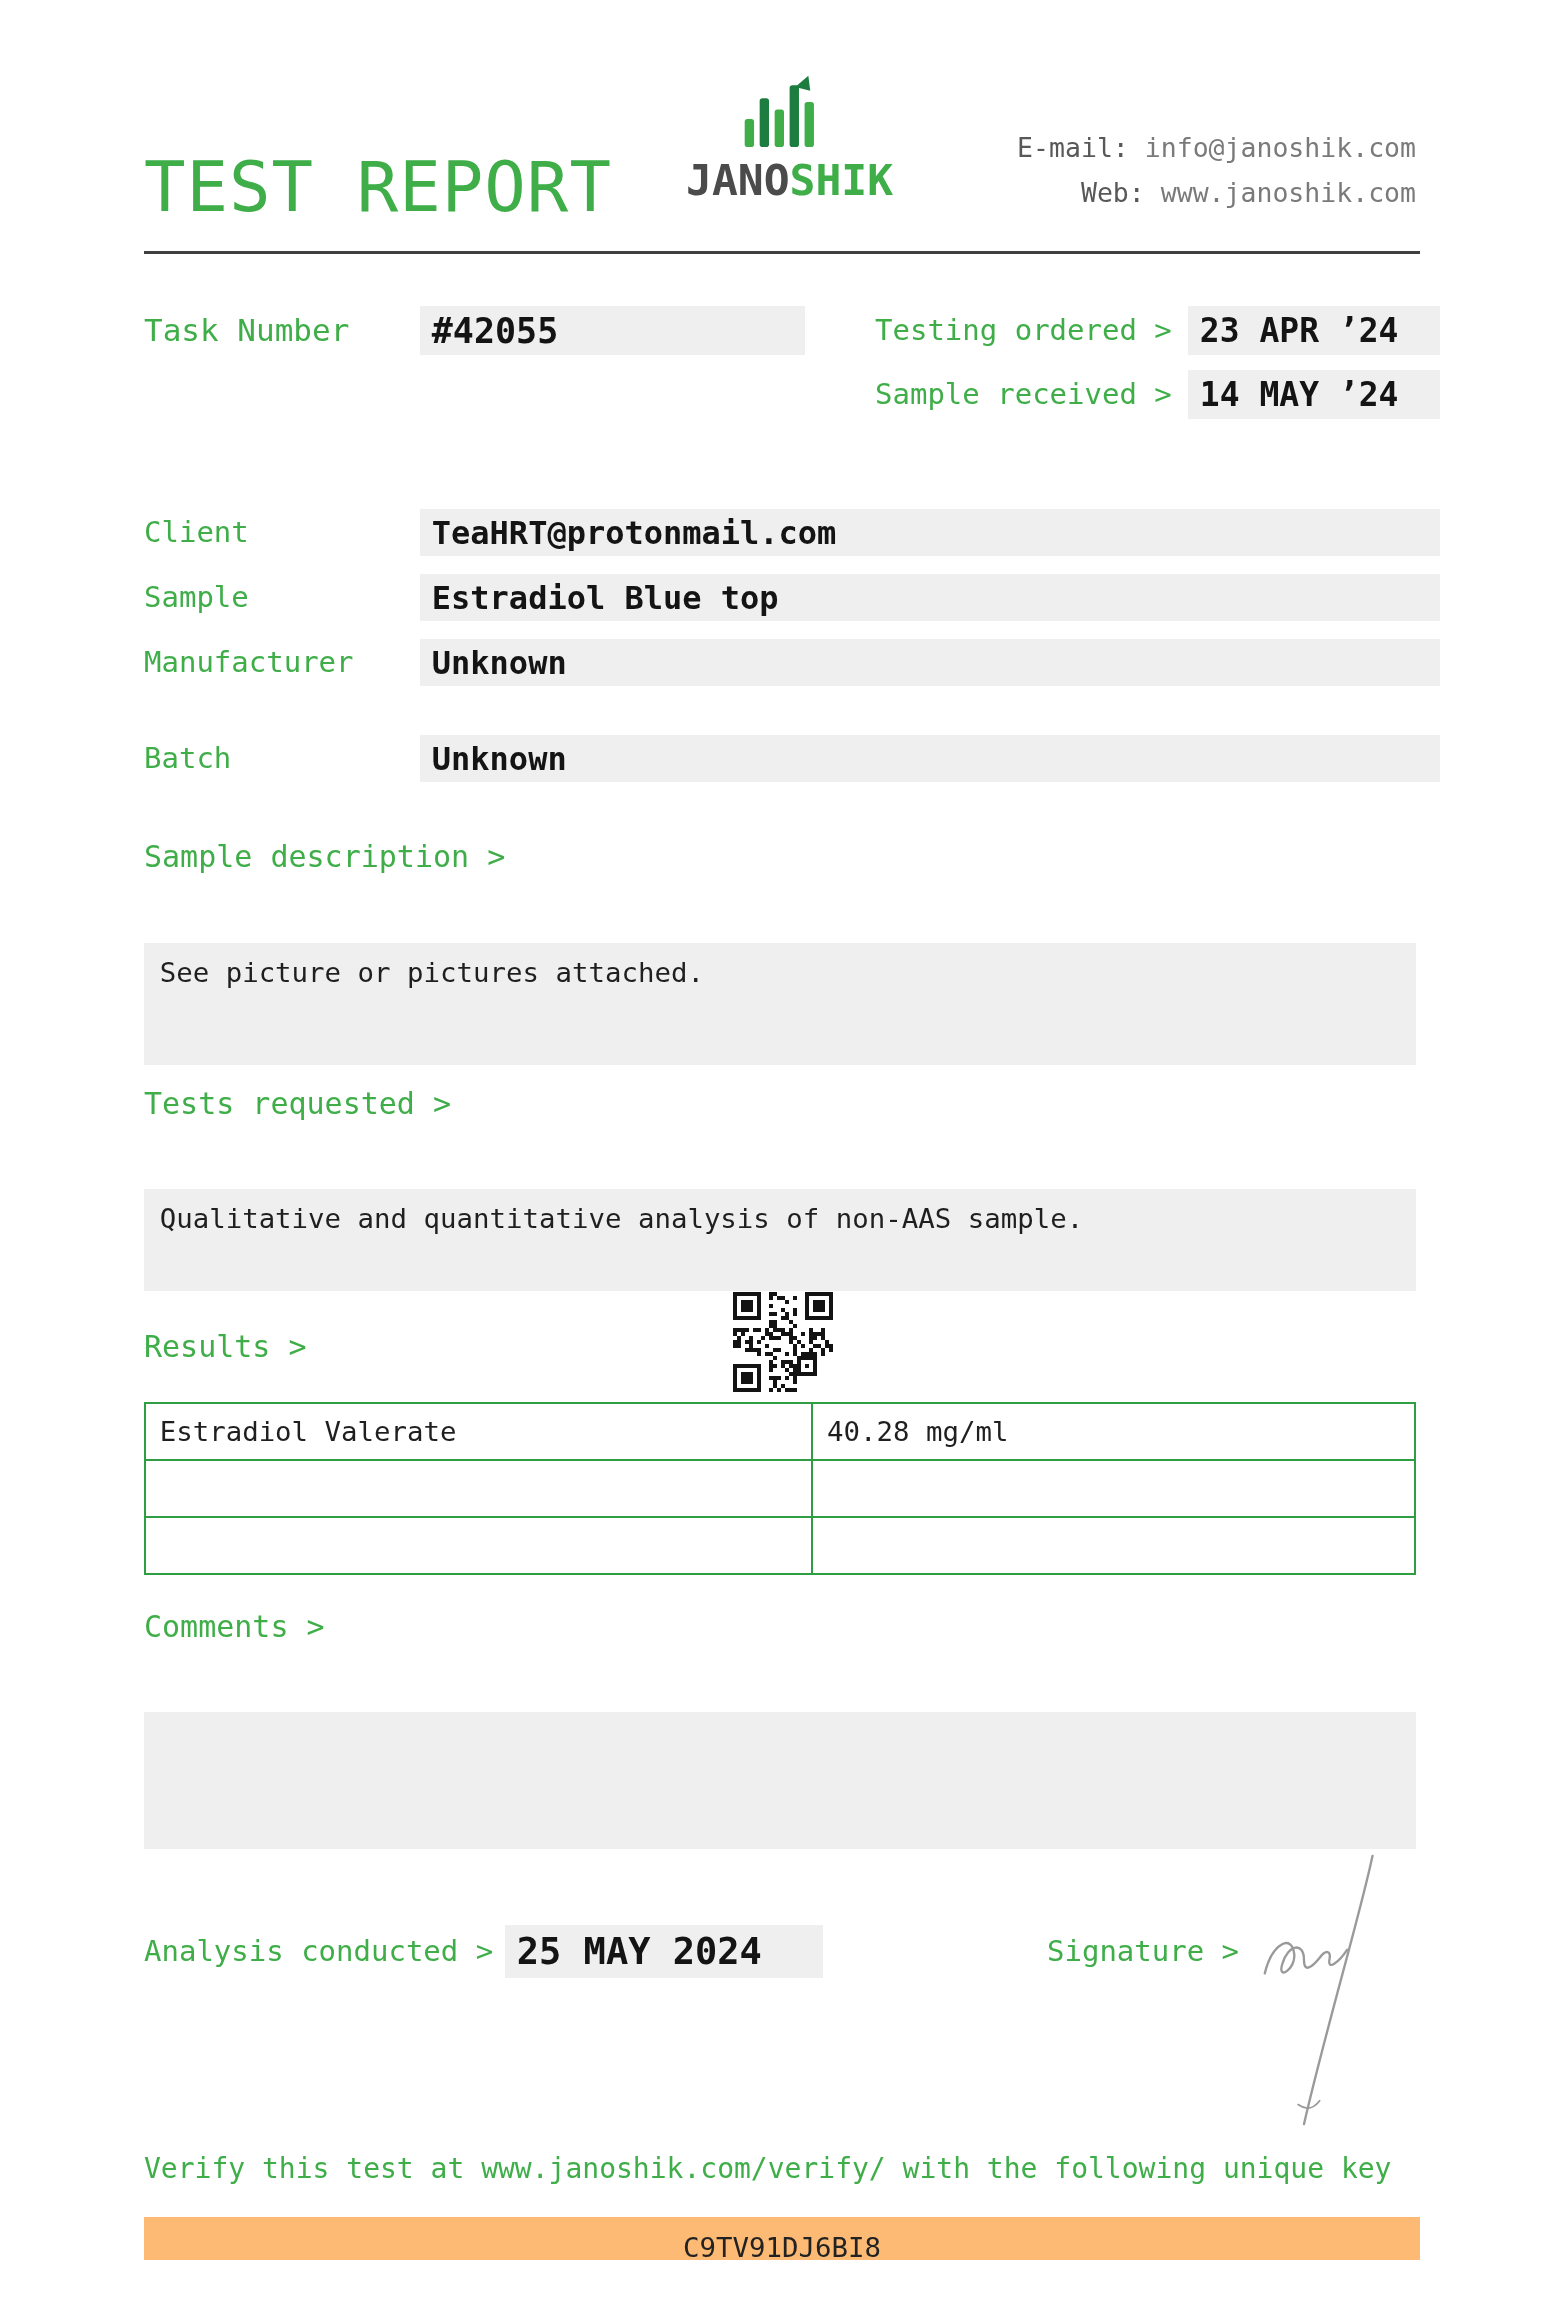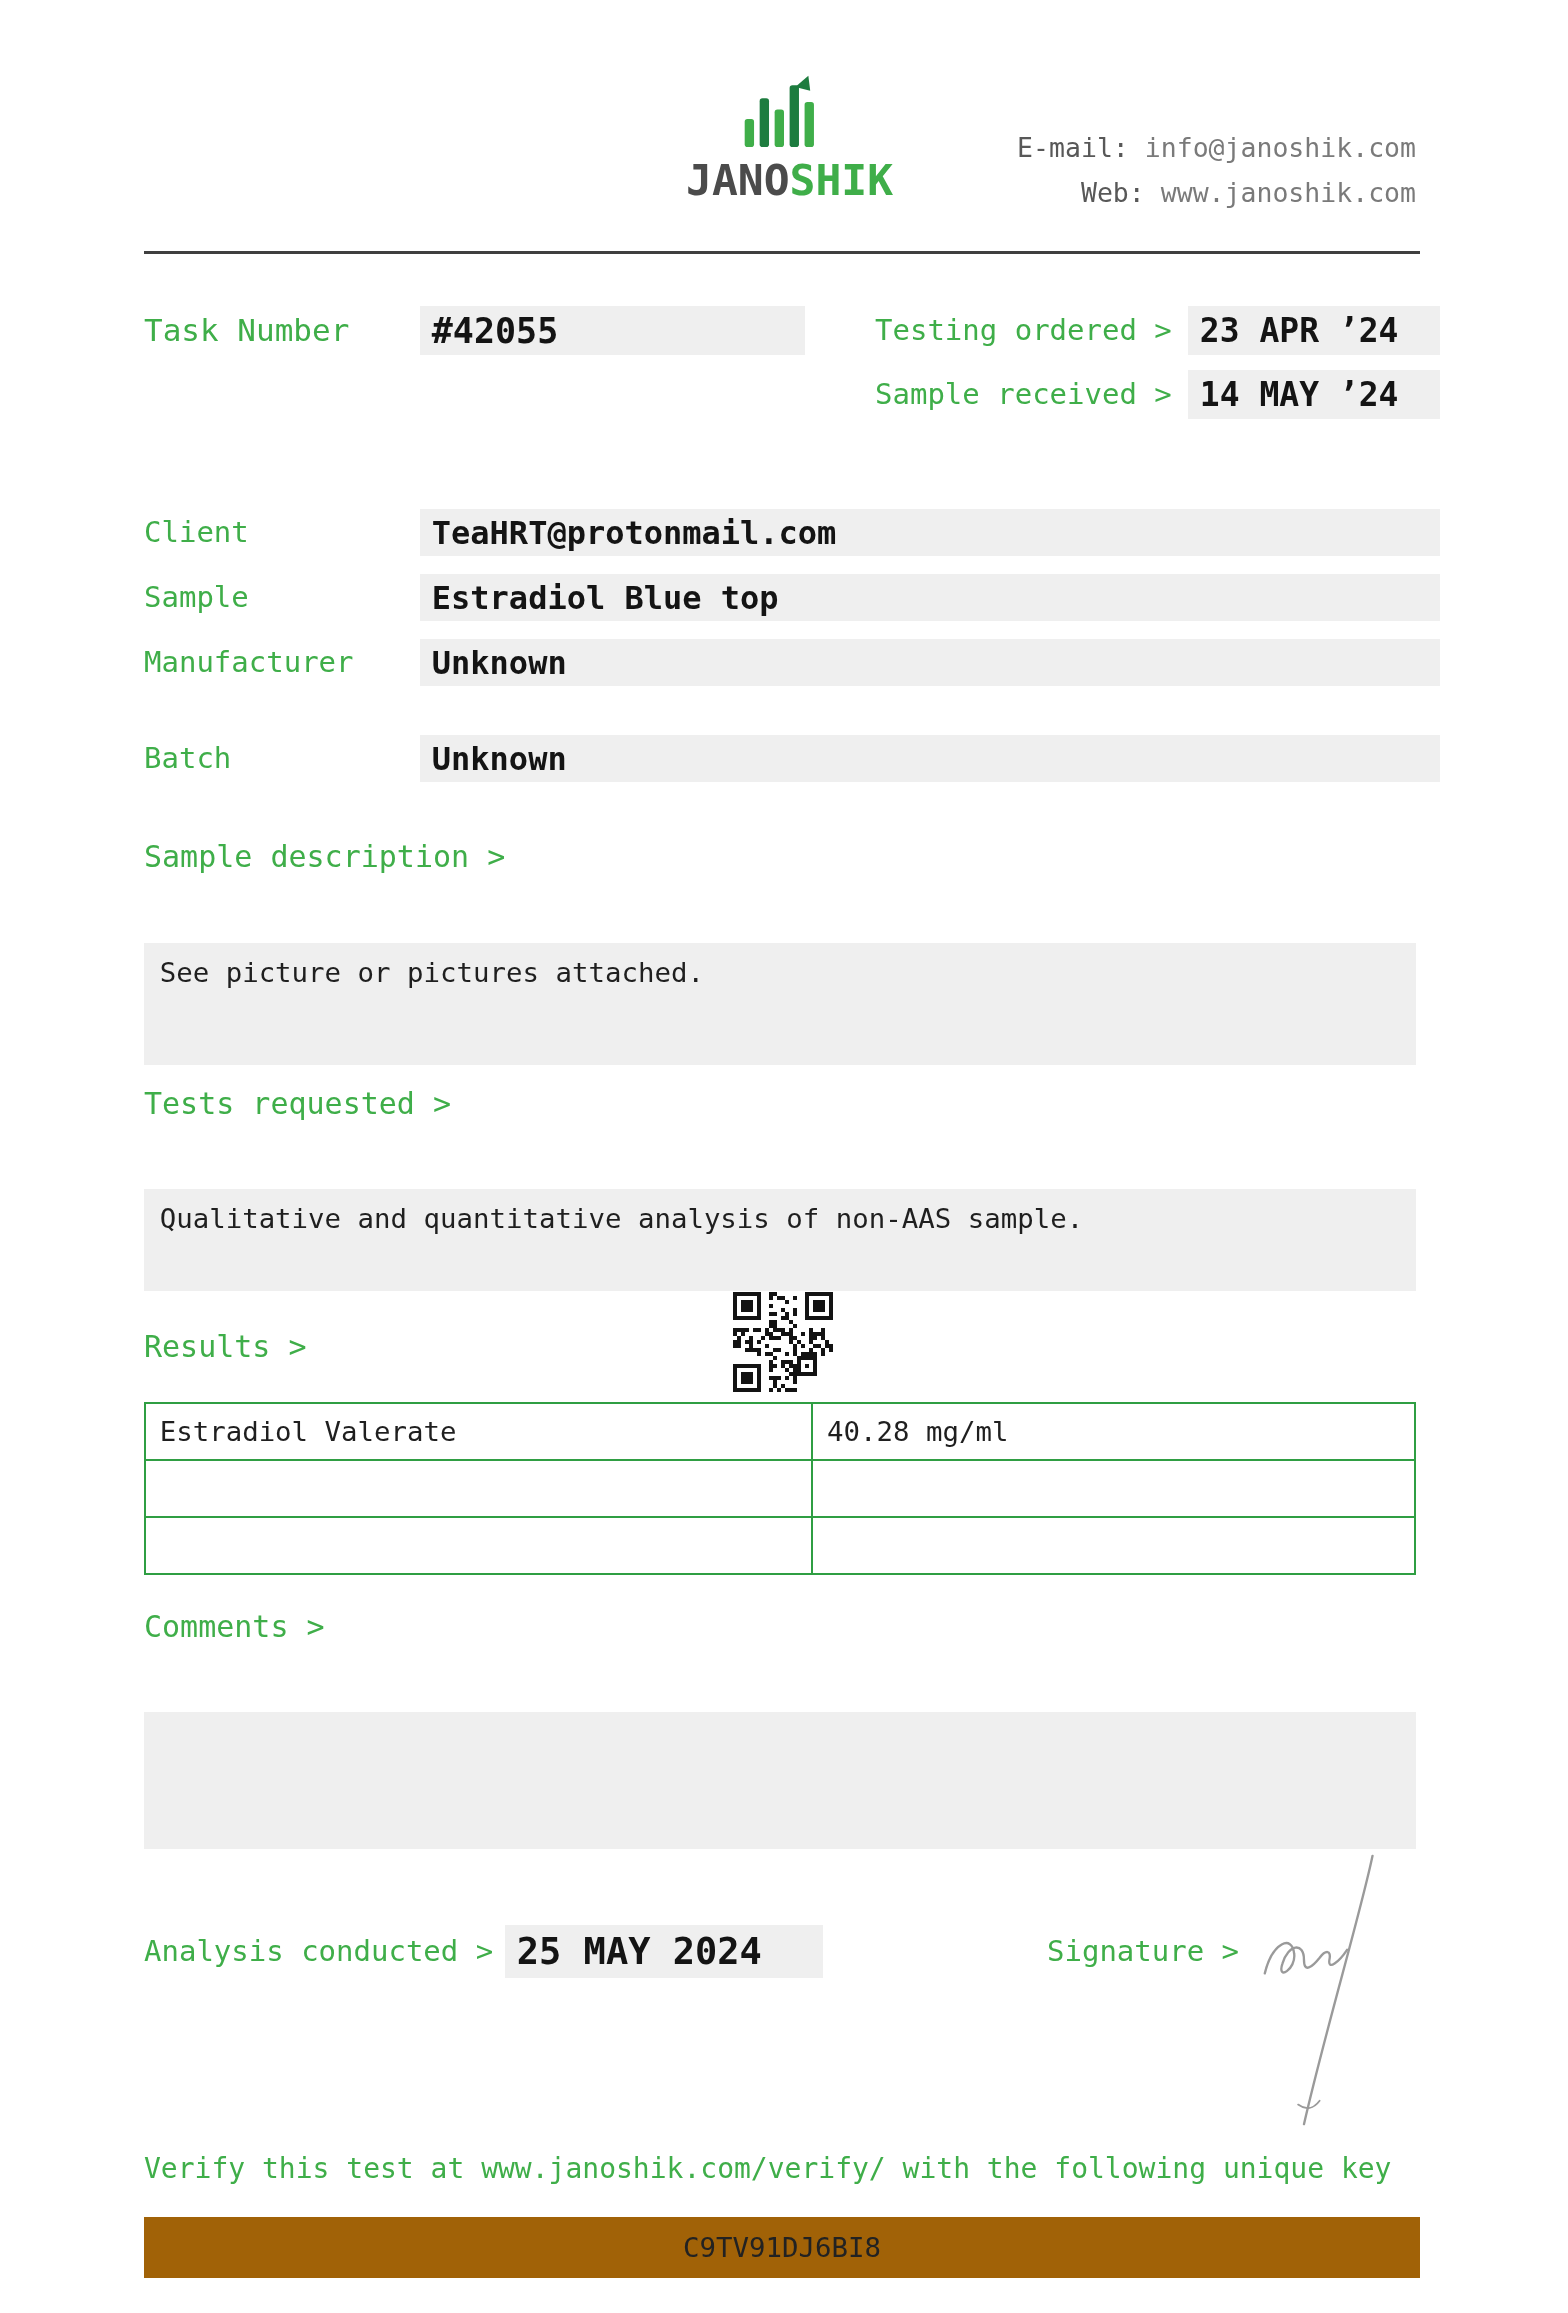--- a/index.html
+++ b/index.html
@@ -52,28 +52,29 @@
 
   .comments-h{top:1609px}
   .comments-box{top:1680px;height:137px;}
 
   .analysis-label{left:144px;top:1925px;line-height:53px;}
   .analysis-box{left:505px;top:1925px;width:294px;height:53px;font-size:37px;}
   .sig-label{left:1047px;top:1925px;line-height:53px;}
   .signature{position:absolute;left:1253px;top:1848px;width:147px;height:284px;}
 
   .verify{position:absolute;left:144px;top:2152px;font-size:28px;color:var(--green,#3fae49);white-space:nowrap;}
-  .key-bar{position:absolute;left:144px;top:2217px;width:1276px;height:61px;background:#a16207;
+  .key-bar{position:absolute;left:144px;top:2217px;width:1276px;height:43px;background:#fdba74;
            text-align:center;line-height:61px;font-size:27.4px;color:#222;}
 </style>
 </head>
 <body>
 
 <div class="page">
 
+  <h1 class="title">TEST REPORT</h1>
 
   <div class="logo">
     <svg class="logo-icon" viewBox="0 0 88 78" xmlns="http://www.w3.org/2000/svg">
       <rect x="2" y="48" width="10" height="30" rx="3" fill="#3fae49"></rect>
       <rect x="18" y="26" width="10" height="52" rx="3" fill="#1d7c3f"></rect>
       <rect x="34" y="38" width="10" height="40" rx="3" fill="#3fae49"></rect>
       <rect x="50" y="12" width="10" height="66" rx="3" fill="#1d7c3f"></rect>
       <rect x="66" y="30" width="10" height="48" rx="3" fill="#3fae49"></rect>
       <path d="M56 14 L70 2 L72 18 Z" fill="#1d7c3f"></path>
     </svg>

